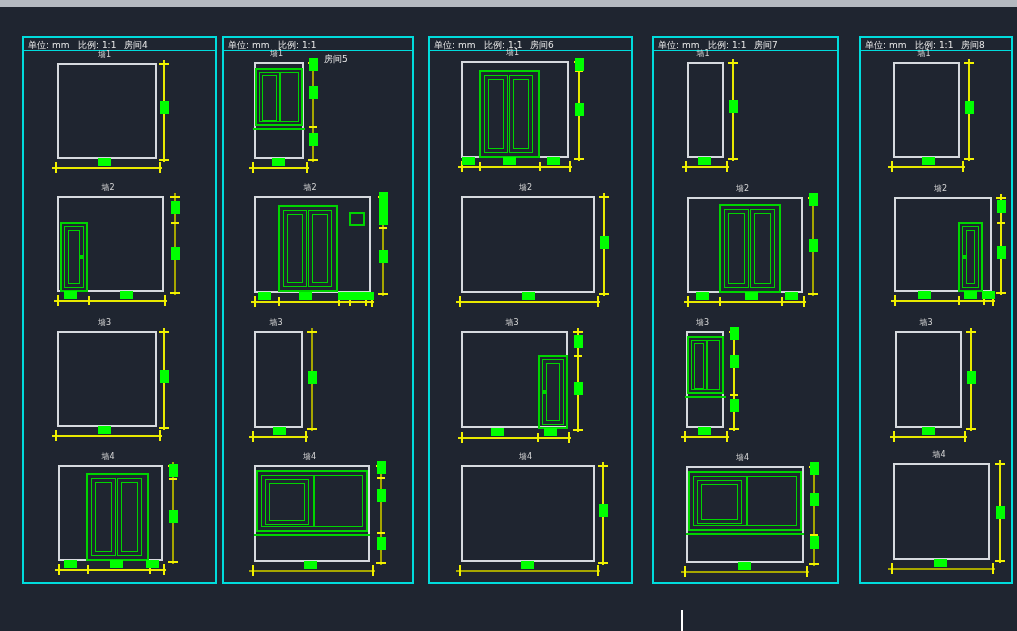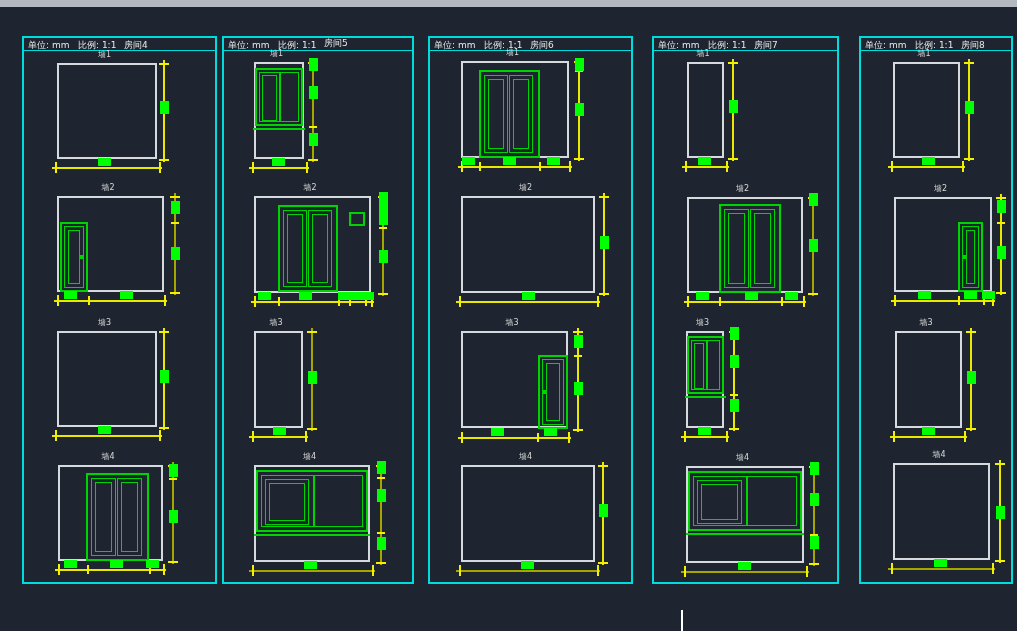--- a/index.html
+++ b/index.html
@@ -92,21 +92,21 @@
       <div class="abs" style="left: 87px; top: 565px; width: 2px; height: 9px; background: rgb(242, 242, 0);"></div>
       <div class="abs" style="left: 149px; top: 565px; width: 2px; height: 9px; background: rgb(242, 242, 0);"></div>
       <div class="abs" style="left: 163px; top: 564px; width: 2px; height: 11px; background: rgb(242, 242, 0);"></div>
       <div class="abs" style="left: 64px; top: 560px; width: 13px; height: 8px; background: rgb(0, 255, 0);"></div>
       <div class="abs" style="left: 110px; top: 560px; width: 13px; height: 8px; background: rgb(0, 255, 0);"></div>
       <div class="abs" style="left: 146px; top: 560px; width: 13px; height: 8px; background: rgb(0, 255, 0);"></div>
     </div>
     <div class="abs" style="left: 222px; top: 36px; width: 192px; height: 548px; border: 2px solid rgb(0, 220, 220); box-sizing: border-box;">
       <span class="hdr-text" style="left: 4px; top: 2px;">单位: mm</span>
       <span class="hdr-text" style="left: 54px; top: 2px;">比例: 1:1</span>
-      <span class="hdr-text" style="left: 100px; top: 0;">房间5</span>
+      <span class="hdr-text" style="left: 100px; top: 16px;">房间5</span>
       <div class="abs" style="left: 0px; right: 0px; top: 12px; height: 1px; background: rgb(0, 220, 220);"></div>
     </div>
     <div class="abs" style="left: 0px; top: 0px; width: 0px; height: 0px;">
       <span class="wall-label" style="position: absolute; left: 270px; top: 49px;">墙1</span>
       <div class="abs" style="left: 254px; top: 62px; width: 50px; height: 97px; border: 2px solid rgb(214, 218, 222); box-sizing: border-box;"></div>
       <div class="abs" style="left: 255px; top: 68px; width: 48px; height: 58px; border: 2px solid rgb(0, 212, 0); box-sizing: border-box;">
         <div class="abs" style="inset: 2px; border: 1px solid rgb(0, 212, 0);"></div>
         <div class="abs" style="left: 22px; top: 2px; bottom: 2px; width: 2px; background: rgb(0, 212, 0);"></div>
         <div class="abs" style="left: 5px; top: 5px; width: 13px; height: 44px; border: 1px solid rgb(0, 212, 0);"></div>
       </div>

